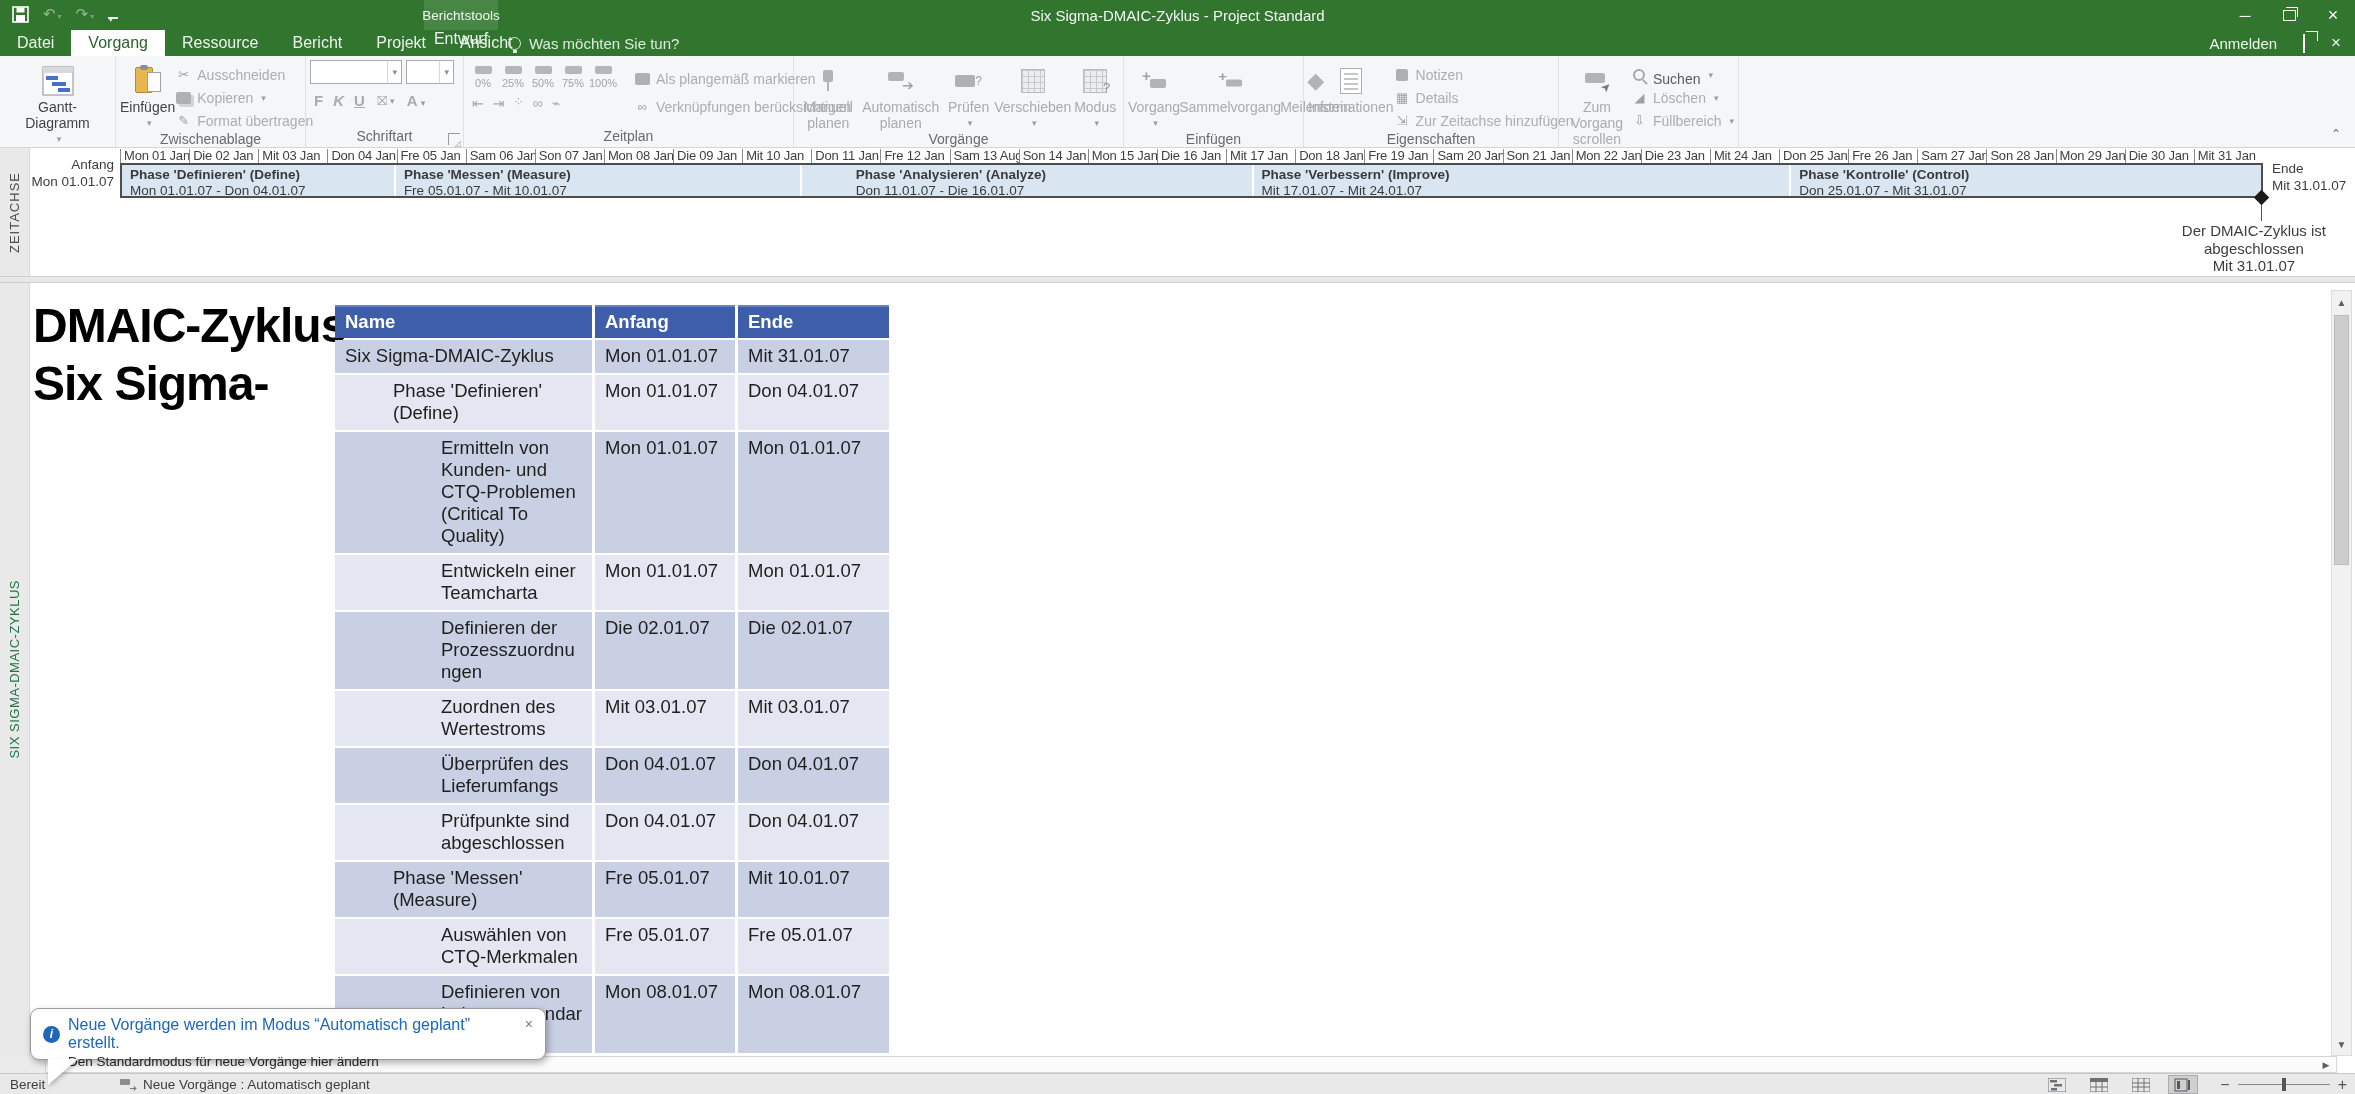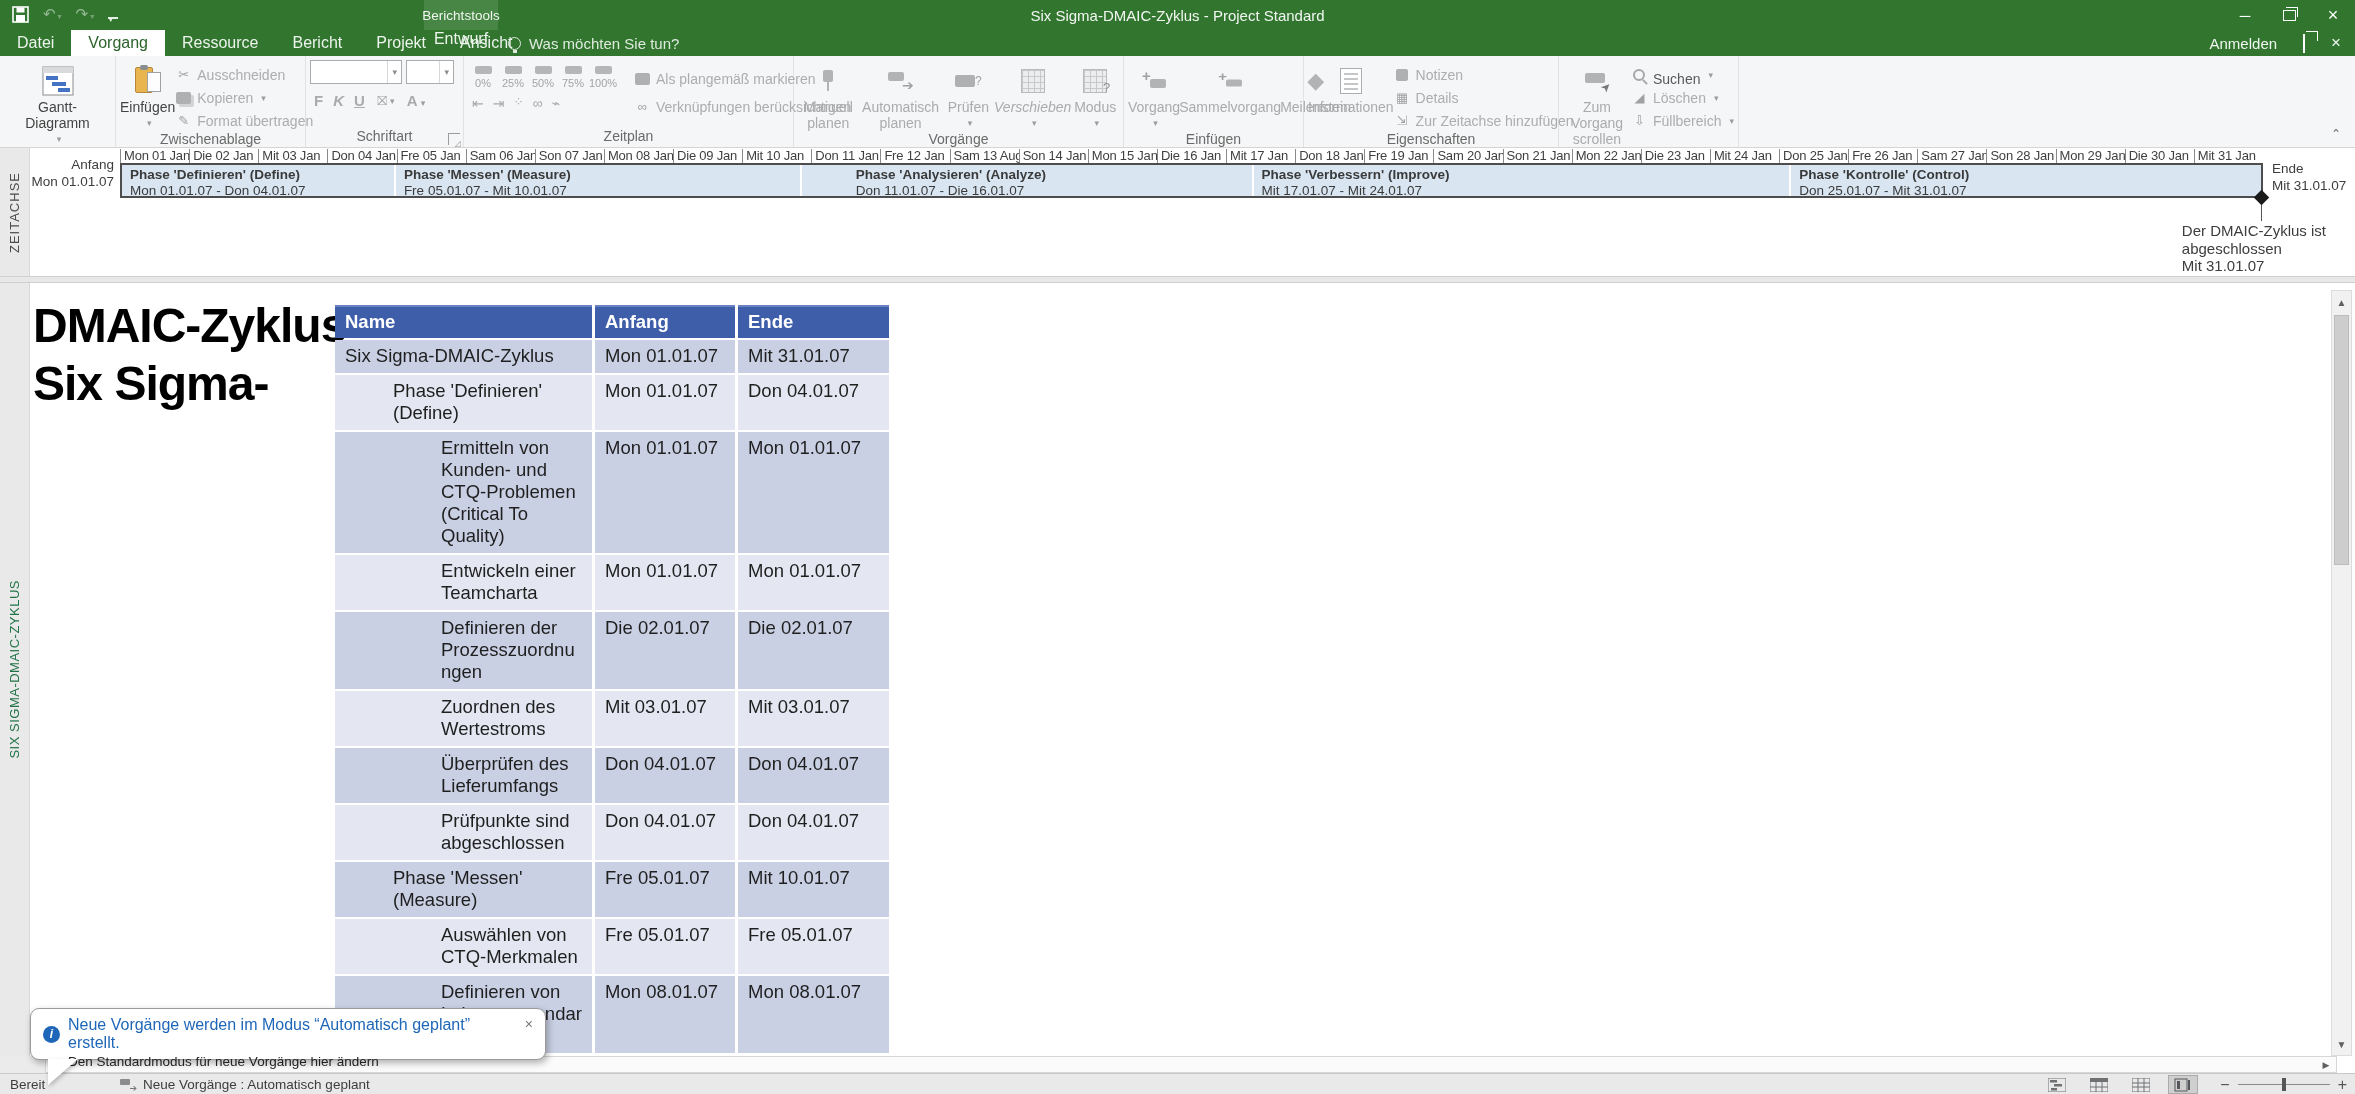--- a/index.html
+++ b/index.html
@@ -97,21 +97,21 @@
   .tl-dates { position:absolute; left:120px; top:1px; width:2143px; height:14px; display:flex; }
   .tl-date { flex:1 1 0; font-size:13px; color:#3F3F3F; white-space:nowrap; overflow:hidden; border-left:1px solid #8A8A8A; padding-left:3px; line-height:14px; letter-spacing:-.2px; }
   .tl-band { position:absolute; left:120px; top:15px; width:2143px; height:35px; display:flex; background:#D9E6F2; border-top:2px solid #4D4D4D; border-bottom:2px solid #4D4D4D; border-left:2px solid #4D4D4D; }
   .tl-phase { border-right:2px solid #FFFFFF; padding:2px 0 0 8px; overflow:hidden; }
   .tl-phase:last-child { border-right:2px solid #4D4D4D; }
   .tl-phase-name { font-size:13.5px; font-weight:bold; color:#3A3A3A; white-space:nowrap; line-height:16px; }
   .tl-phase-range { font-size:13.5px; color:#3A3A3A; white-space:nowrap; line-height:15px; }
   .tl-end { position:absolute; left:2272px; top:12px; font-size:13.5px; color:#3D3D3D; line-height:17px; }
   .tl-diamond { position:absolute; left:2256px; top:44px; width:11px; height:11px; background:#1A1A1A; transform:rotate(45deg); }
   .tl-dropline { position:absolute; left:2261px; top:57px; width:1px; height:16px; background:#555; }
-  .tl-callout { position:absolute; right:29px; top:74px; font-size:15px; color:#3D3D3D; line-height:17.5px; }
+  .tl-callout { position:absolute; right:29px; top:74px; text-align:center; font-size:15px; color:#3D3D3D; line-height:17.5px; }
 
   .splitter { position:absolute; left:0; top:276px; width:2355px; height:7px; background:#E8E8E8; border-top:1px solid #CFCFCF; border-bottom:1px solid #CFCFCF; }
 
   
   .rpt-pane { position:absolute; left:0; top:283px; width:2355px; height:773px; background:#fff; overflow:hidden; }
   .rpt-title { position:absolute; left:33px; top:14px; font-size:48px; font-weight:bold; color:#000; line-height:58px; letter-spacing:-1px; }
   .rpt-table { position:absolute; left:335px; top:22px; width:554px; }
   .rpt-head { display:grid; grid-template-columns:257px 140px 151px; column-gap:3px; }
   .rpt-head .hc { background:#3E5EA9; border-top:2px solid #6A82C4; color:#fff; font-weight:bold; font-size:18.5px; padding:4px 10px 5px 10px; }
   .rpt-row { display:grid; grid-template-columns:257px 140px 151px; column-gap:3px; margin-top:2px; }
@@ -345,21 +345,21 @@
           <span>Automatisch planen</span>
         </div>
         <div class="bigbtn dis" style="width:56px;">
           <span class="bicon">
               <span class="gicon-box" style="width:20px;height:12px;"></span>
               <span style="color:#9FA1A3;font-size:12px;">?</span>
             </span>
           <span>Prüfen</span>
           <span class="caret">▾</span>
         </div>
-        <div class="bigbtn dis" style="width:80px;font-style:italic;">
+        <div class="bigbtn dis" style="width:80px;">
           <span class="bicon">
               <span class="i-grid"></span>
             </span>
           <span>Verschieben</span>
           <span class="caret">▾</span>
         </div>
         <div class="bigbtn dis" style="width:52px;">
           <span class="bicon">
               <span class="i-grid">
                 <span class="q">?</span>

